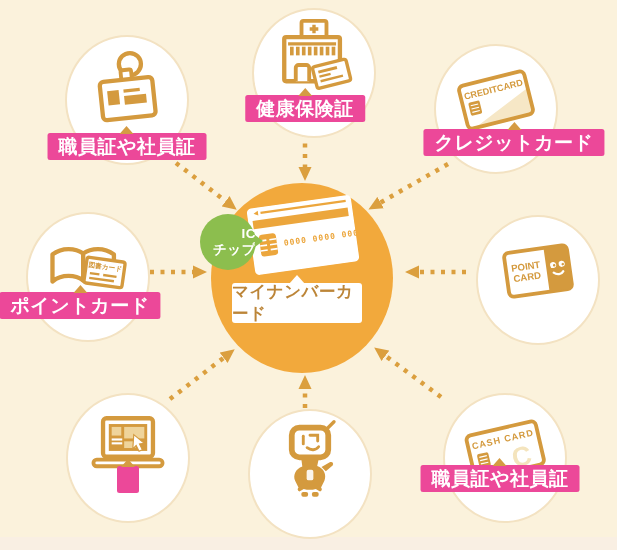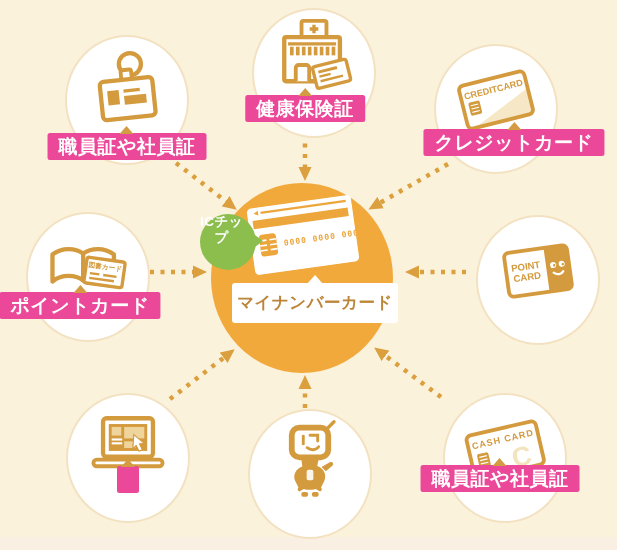--- a/index.html
+++ b/index.html
@@ -14,25 +14,25 @@
   .banner{position:absolute;transform:translateX(-50%);background:#ec4899;color:#fff;font-weight:bold;
     font-size:19px;letter-spacing:0.5px;height:27px;line-height:27px;padding:0 11px;border-radius:2.5px;
     white-space:nowrap;z-index:3;text-align:center;}
   .banner .notch{position:absolute;top:-7px;left:50%;margin-left:-7px;width:0;height:0;
     border-left:7px solid transparent;border-right:7px solid transparent;border-bottom:8px solid #D59B43;}
   .center-circle{position:absolute;left:211px;top:183px;width:182px;height:190px;border-radius:50%;
     background:#F2A93C;z-index:2;}
   .mncard{position:absolute;left:250px;top:201px;width:106px;height:68px;transform:rotate(-8deg);z-index:3;}
   .mncard .num{font-family:"DejaVu Sans Mono","Liberation Mono",monospace;font-weight:bold;}
   .ic-badge{position:absolute;left:200px;top:214px;width:56px;height:56px;border-radius:50%;background:#8CBE4E;
-    color:#fff;font-weight:bold;display:flex;flex-direction:row;align-items:flex-start;justify-content:center;
+    color:#fff;font-weight:bold;display:flex;flex-direction:column;align-items:flex-end;justify-content:center;
     line-height:1.15;font-size:13.5px;z-index:4;letter-spacing:0.5px;}
   .ic-badge::after{content:"";position:absolute;right:-7px;top:21px;width:0;height:0;
     border:6px solid transparent;border-left:8px solid #8CBE4E;border-right:0;}
-  .center-label{position:absolute;left:232px;top:283px;width:166px;height:40px;background:#fff;border-radius:3px;
+  .center-label{position:absolute;left:232px;top:283px;width:130px;height:40px;background:#fff;border-radius:3px;
     z-index:4;display:flex;align-items:center;justify-content:center;color:#BC8538;font-weight:bold;
     font-size:16.5px;letter-spacing:0.5px;}
   .center-label::before{content:"";position:absolute;top:-8px;left:50%;margin-left:-8px;width:0;height:0;
     border-left:8px solid transparent;border-right:8px solid transparent;border-bottom:9px solid #fff;}
   .etax-banner{min-width:98px;}
   text{font-family:"Liberation Sans","DejaVu Sans",sans-serif;}
 </style>
 </head>
 <body>
 

